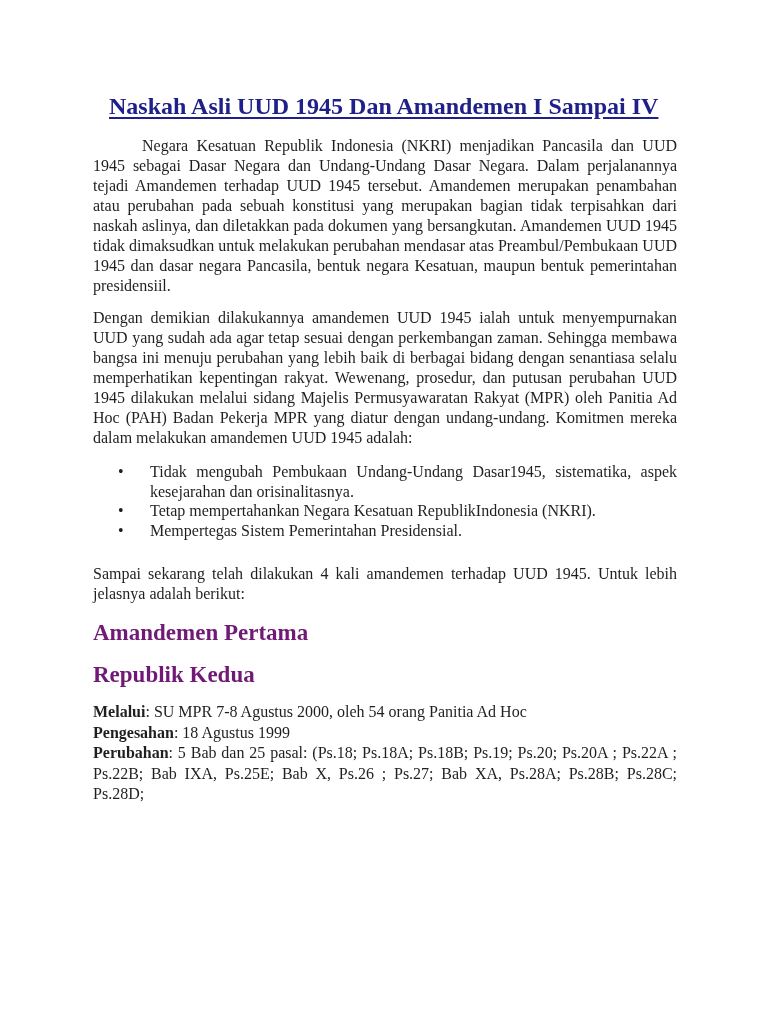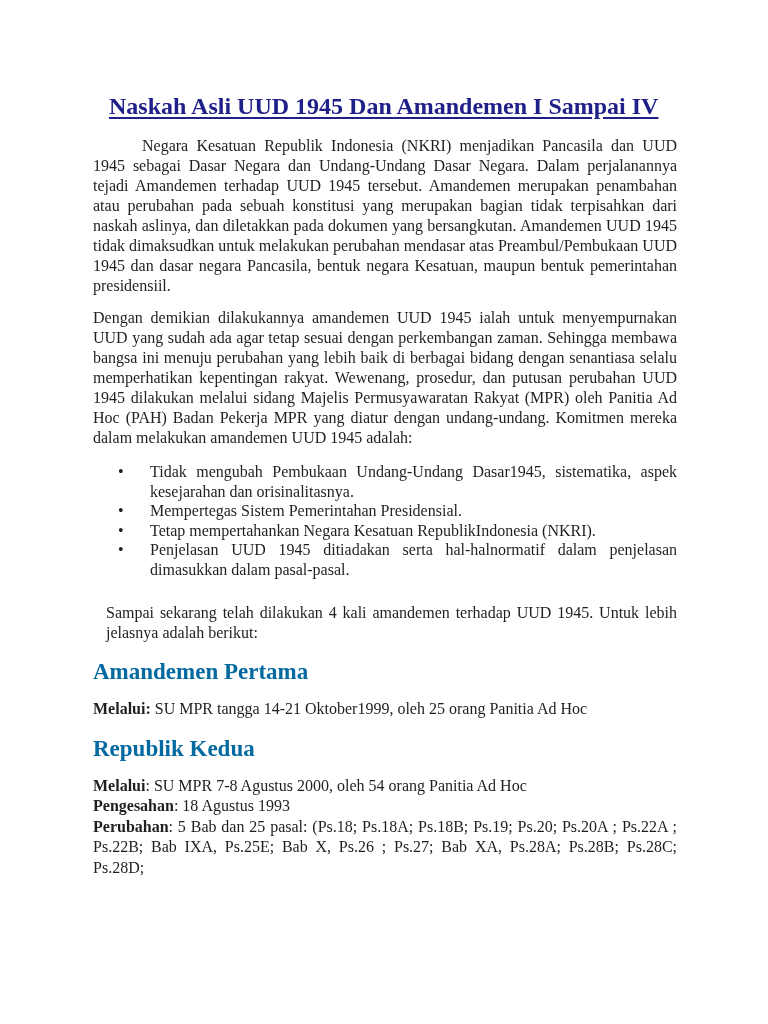--- a/index.html
+++ b/index.html
@@ -52,28 +52,28 @@
     line-height: 19.5px;
     text-align: justify;
   }
   ul.bullets li::before {
     content: "\2022";
     position: absolute;
     left: 25px;
     top: 0;
   }
   p.after-list {
-    margin: 24px 0 0 13px;
+    margin: 24px 0 0 0;
   }
   h2.section-heading {
     margin: 16px 0 14px 0;
     font-size: 23px;
     line-height: 26px;
     font-weight: bold;
-    color: #0369a1;
+    color: #701a75;
   }
   .detail {
     font-size: 16px;
     line-height: 20.5px;
     text-align: justify;
   }
   .detail b {
     font-weight: bold;
   }
   .detail.justify-last {
@@ -87,38 +87,34 @@
 
   <h1 class="doc-title">Naskah Asli UUD 1945 Dan Amandemen I Sampai IV</h1>
 
   <p class="body indent">Negara Kesatuan Republik Indonesia (NKRI) menjadikan Pancasila dan UUD 1945 sebagai Dasar Negara dan Undang-Undang Dasar Negara. Dalam perjalanannya tejadi Amandemen terhadap UUD 1945 tersebut. Amandemen merupakan penambahan atau perubahan pada sebuah konstitusi yang merupakan bagian tidak terpisahkan dari naskah aslinya, dan diletakkan pada dokumen yang bersangkutan. Amandemen UUD 1945 tidak dimaksudkan untuk melakukan perubahan mendasar atas Preambul/Pembukaan UUD 1945 dan dasar negara Pancasila, bentuk negara Kesatuan, maupun bentuk pemerintahan presidensiil.</p>
 
 
   <p class="body">Dengan demikian dilakukannya amandemen UUD 1945 ialah untuk menyempurnakan UUD yang sudah ada agar tetap sesuai dengan perkembangan zaman. Sehingga membawa bangsa ini menuju perubahan yang lebih baik di berbagai bidang dengan senantiasa selalu memperhatikan kepentingan rakyat. Wewenang, prosedur, dan putusan perubahan UUD 1945 dilakukan melalui sidang Majelis Permusyawaratan Rakyat (MPR) oleh Panitia Ad Hoc (PAH) Badan Pekerja MPR yang diatur dengan undang-undang. Komitmen mereka dalam melakukan amandemen UUD 1945 adalah:</p>
 
   <ul class="bullets">
     <li>Tidak mengubah Pembukaan Undang-Undang Dasar1945, sistematika, aspek kesejarahan dan orisinalitasnya.</li>
+    <li>Tetap mempertahankan Negara Kesatuan RepublikIndonesia (NKRI).</li>
     <li>Mempertegas Sistem Pemerintahan Presidensial.</li>
-    <li>Tetap mempertahankan Negara Kesatuan RepublikIndonesia (NKRI).</li>
-    <li>Penjelasan UUD 1945 ditiadakan serta hal-halnormatif dalam penjelasan dimasukkan dalam pasal-pasal.</li>
   </ul>
 
   <p class="body after-list">Sampai sekarang telah dilakukan 4 kali amandemen terhadap UUD 1945. Untuk lebih jelasnya adalah berikut:</p>
 
   <h2 class="section-heading">Amandemen Pertama</h2>
 
-  <div class="detail">
-    <b>Melalui:</b><span> SU MPR tangga 14-21 Oktober1999, oleh 25 orang Panitia Ad Hoc</span>
-  </div>
 
   <h2 class="section-heading">Republik Kedua</h2>
 
   <div class="detail">
     <b>Melalui</b><span>: SU MPR 7-8 Agustus 2000, oleh 54 orang Panitia Ad Hoc</span>
   </div>
   <div class="detail">
-    <b>Pengesahan</b><span>: 18 Agustus 1993</span>
+    <b>Pengesahan</b><span>: 18 Agustus 1999</span>
   </div>
   <div class="detail justify-last">
     <b>Perubahan</b><span>: 5 Bab dan 25 pasal: (Ps.18; Ps.18A; Ps.18B; Ps.19; Ps.20; Ps.20A ; Ps.22A ; Ps.22B; Bab IXA, Ps.25E; Bab X, Ps.26 ; Ps.27; Bab XA, Ps.28A; Ps.28B; Ps.28C; Ps.28D;</span>
   </div>
 
 </div>
 
 </body></html>

